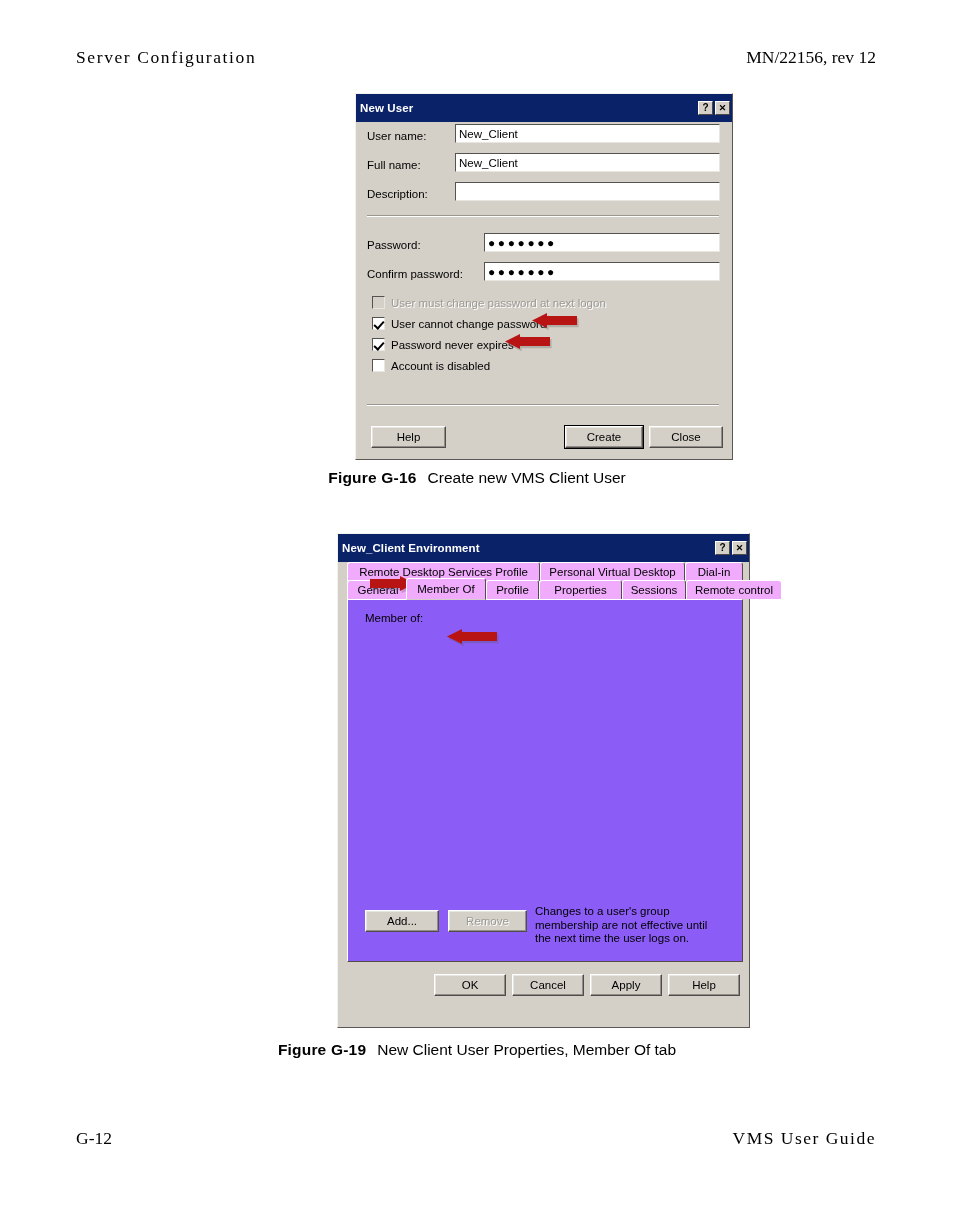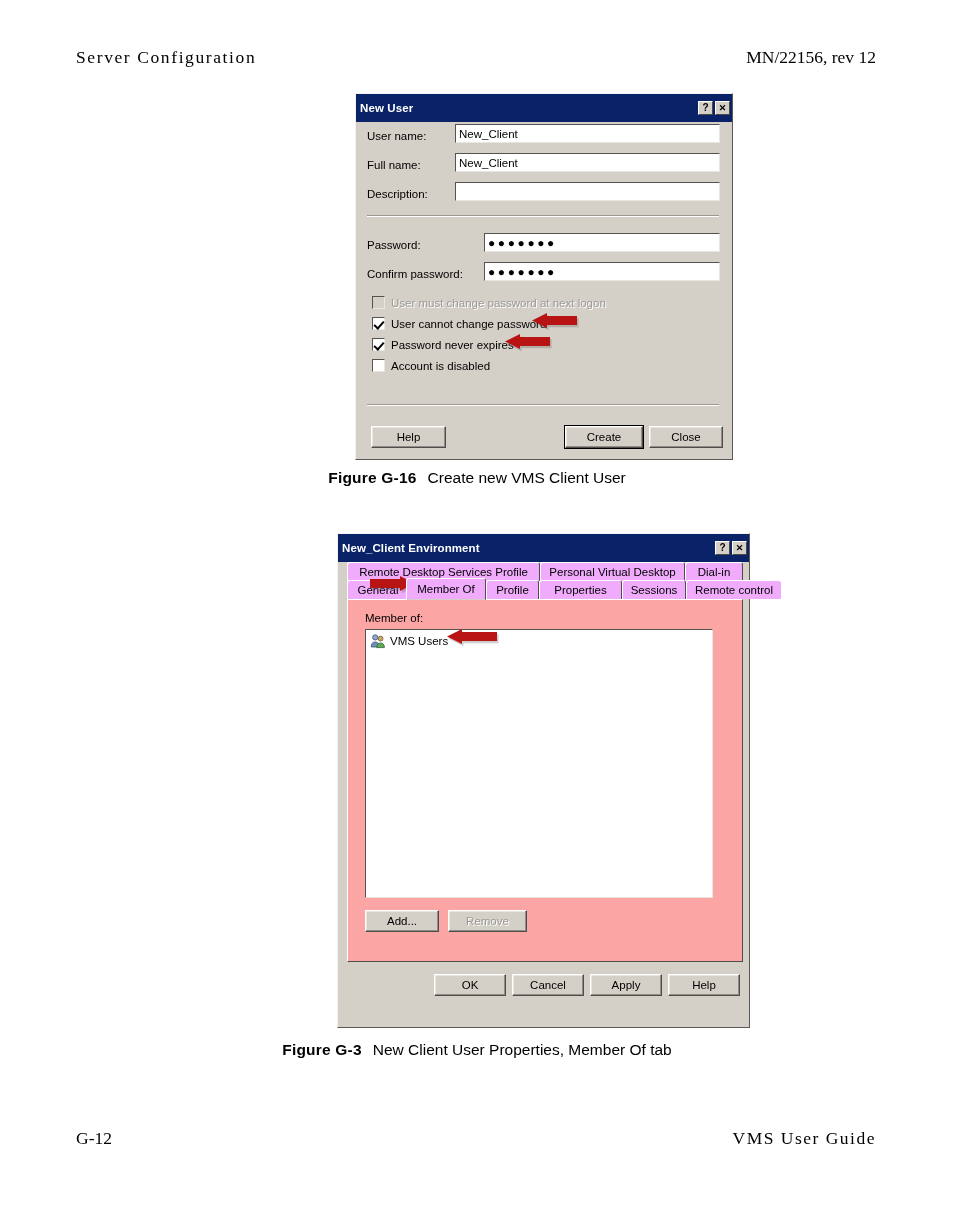--- a/index.html
+++ b/index.html
@@ -257,21 +257,21 @@
     border-top-left-radius: 3px;
     border-top-right-radius: 3px;
   }
   .tab.active {
     z-index: 5;
     font-weight: normal;
   }
 
   .tab-panel {
     position: absolute;
-    background: #fca5a5;
+    background: #8b5cf6;
     border-top: 1px solid #ffffff;
     border-left: 1px solid #ffffff;
     border-right: 1px solid #4f4c49;
     border-bottom: 1px solid #4f4c49;
     box-sizing: border-box;
   }
 
   
   .listbox {
     position: absolute;
@@ -406,35 +406,25 @@
   <div class="tab active" style="left:68px; top:44px; width:80px; height:22px; border-bottom:1px solid #d4d0c8;">Member Of</div>
   <div class="tab" style="left:148px; top:46px; width:53px; height:19px;">Profile</div>
   <div class="tab" style="left:201px; top:46px; width:83px; height:19px;">Properties</div>
   <div class="tab" style="left:284px; top:46px; width:64px; height:19px;">Sessions</div>
   <div class="tab" style="left:348px; top:46px; width:95px; height:19px; border-right:none;">Remote control</div>
 
   <div class="tab-panel" style="left:9px; top:65px; width:396px; height:363px;">
 
     <div class="lbl" style="left:17px; top:12px;">Member of:</div>
 
-    <div class="listbox" style="left:17px; top:29px; width:348px; height:269px;">
-      <div class="list-item">
-        <svg class="group-icon" viewBox="0 0 16 16">
-          <circle cx="5.2" cy="4.4" r="2.6" fill="#8fa8c8" stroke="#3b567c" stroke-width="0.8"></circle>
-          <path d="M1.2,14 C1.2,10.4 3,9 5.2,9 C7.4,9 9.2,10.4 9.2,14 Z" fill="#6f8fb8" stroke="#3b567c" stroke-width="0.8"></path>
-          <circle cx="10.6" cy="5.6" r="2.4" fill="#c9a96a" stroke="#6b5526" stroke-width="0.8"></circle>
-          <path d="M6.8,14.6 C6.8,11.2 8.5,10 10.6,10 C12.7,10 14.4,11.2 14.4,14.6 Z" fill="#5fa85f" stroke="#2e6b2e" stroke-width="0.8"></path>
-        </svg>
-        <span>VMS Users</span>
-      </div>
-    </div>
 
     <div class="btn" style="left:17px; top:310px; width:74px; height:22px;">Add...</div>
     <div class="btn disabled" style="left:100px; top:310px; width:79px; height:22px;">Remove</div>
 
+    <div class="helptext" style="left:187px; top:305px;">Changes to a user's group membership are not effective until the next time the user logs on.</div>
   </div>
 
   <div class="btn" style="left:96px; top:440px; width:72px; height:22px;">OK</div>
   <div class="btn" style="left:174px; top:440px; width:72px; height:22px;">Cancel</div>
   <div class="btn" style="left:252px; top:440px; width:72px; height:22px;">Apply</div>
   <div class="btn" style="left:330px; top:440px; width:72px; height:22px;">Help</div>
 </div>
 
 <svg class="arrow" style="left:364px; top:576px;" width="56" height="22" viewBox="0 0 56 22">
   <g transform="translate(1.6,2.2)" opacity="0.28">
@@ -444,19 +434,19 @@
 </svg>
 
 <svg class="arrow" style="left:444px; top:629px;" width="58" height="22" viewBox="0 0 58 22">
   <g transform="translate(1.6,2.2)" opacity="0.28">
     <path d="M18,3 L18,0 L3,7.5 L18,15 L18,12 L53,12 L53,3 Z" fill="#555"></path>
   </g>
   <path d="M18,3 L18,0 L3,7.5 L18,15 L18,12 L53,12 L53,3 Z" fill="#b81414"></path>
 </svg>
 
 <div class="caption" style="left:0; width:954px; top:1041px;">
-  <span class="cap-num">Figure G-3</span><span class="cap-txt">New Client User Properties, Member Of tab</span>
+  <span class="cap-num">Figure G-19</span><span class="cap-txt">New Client User Properties, Member Of tab</span>
 </div>
 
 <div class="page-footer">
   <div class="ftr-left">G-12</div>
   <div class="ftr-right">VMS User Guide</div>
 </div>
 
 </body></html>

